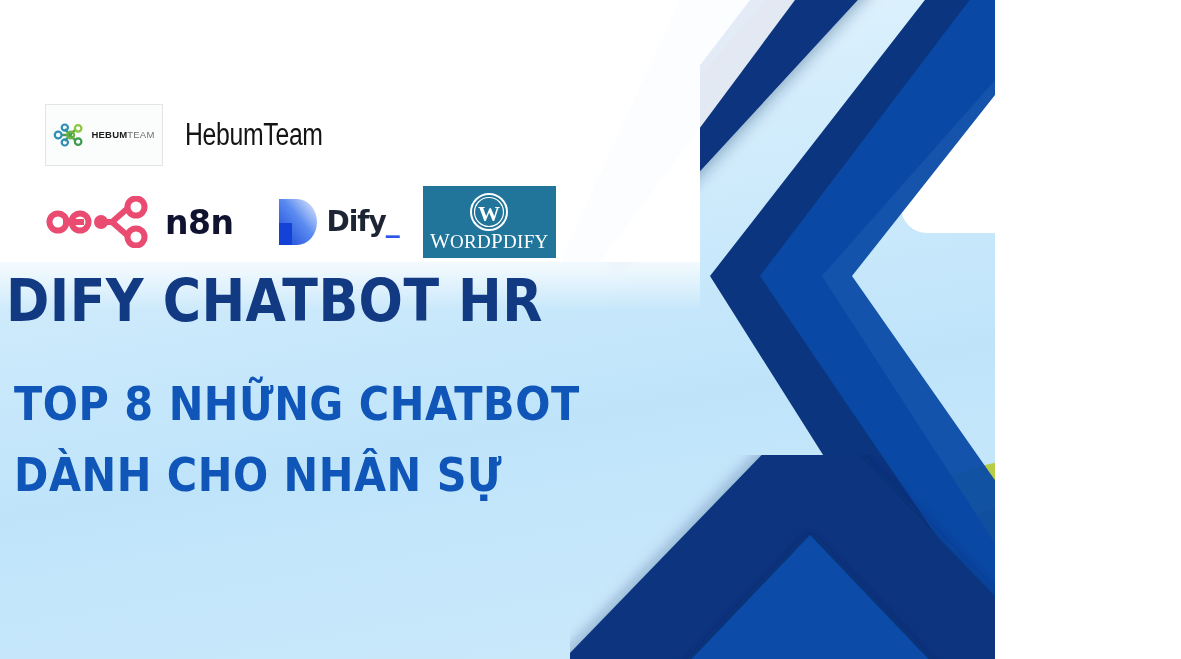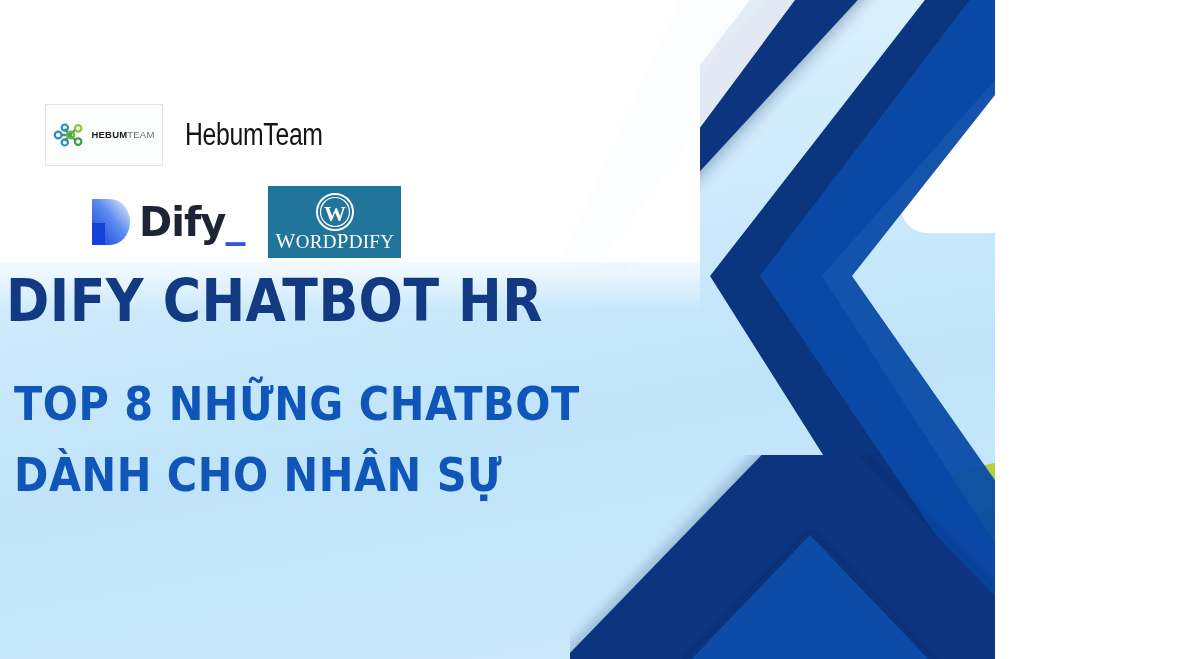--- a/index.html
+++ b/index.html
@@ -81,21 +81,21 @@
   .n8n-text{
     font-family:"DejaVu Sans", sans-serif;
     font-size:33px; font-weight:700; color:#101330;
     letter-spacing:-.5px; line-height:1;
   }
   .dify{display:flex;align-items:center;gap:7px;margin-left:44px;}
   .dify-mark{width:42px;height:50px;display:block;}
   .dify-text{
     position:relative;
     font-family:"DejaVu Sans", sans-serif;
-    font-size:40px; font-weight:700; color:#1d2433;
+    font-size:28px; font-weight:700; color:#1d2433;
     letter-spacing:-1px; line-height:1;
   }
   .dify-text em{
     font-style:normal; color:#2a55e8; letter-spacing:-1px;
   }
   .wp{
     margin-left:24px;
     width:133px;height:72px;
     background:#21759b;
     display:flex;flex-direction:column;align-items:center;justify-content:center;
@@ -202,20 +202,35 @@
         <circle cx="34" cy="8" r="4.4" fill="none" stroke="#8cc63f" stroke-width="3"></circle>
         <circle cx="34" cy="26" r="4.4" fill="none" stroke="#3f9a52" stroke-width="3"></circle>
       </svg>
       <div class="hebum-wordmark"><b>HEBUM</b><span>TEAM</span></div>
     </div>
     <div class="hebum-name">HebumTeam</div>
   </div>
 
   <div class="brand-row">
 
+    <div class="n8n">
+      <svg class="n8n-mark" viewBox="0 0 110 52">
+        <g stroke="#EA4B71" stroke-width="6" fill="none">
+          <path d="M17 26 H38"></path>
+          <path d="M55 26 H66 L82 12"></path>
+          <path d="M66 26 L82 40"></path>
+        </g>
+        <circle cx="12" cy="26" r="8.5" fill="none" stroke="#EA4B71" stroke-width="6"></circle>
+        <circle cx="34" cy="26" r="8.5" fill="none" stroke="#EA4B71" stroke-width="6"></circle>
+        <circle cx="55" cy="26" r="7" fill="#EA4B71"></circle>
+        <circle cx="90" cy="11" r="8.5" fill="none" stroke="#EA4B71" stroke-width="6"></circle>
+        <circle cx="90" cy="41" r="8.5" fill="none" stroke="#EA4B71" stroke-width="6"></circle>
+      </svg>
+      <span class="n8n-text">n8n</span>
+    </div>
 
     <div class="dify">
       <svg class="dify-mark" viewBox="0 0 42 50">
         <defs>
           <linearGradient id="difyg" x1="0" y1="1" x2="1" y2="0">
             <stop offset="0%" stop-color="#1442d6"></stop>
             <stop offset="55%" stop-color="#5b8bf0"></stop>
             <stop offset="100%" stop-color="#eef3fd"></stop>
           </linearGradient>
         </defs>

